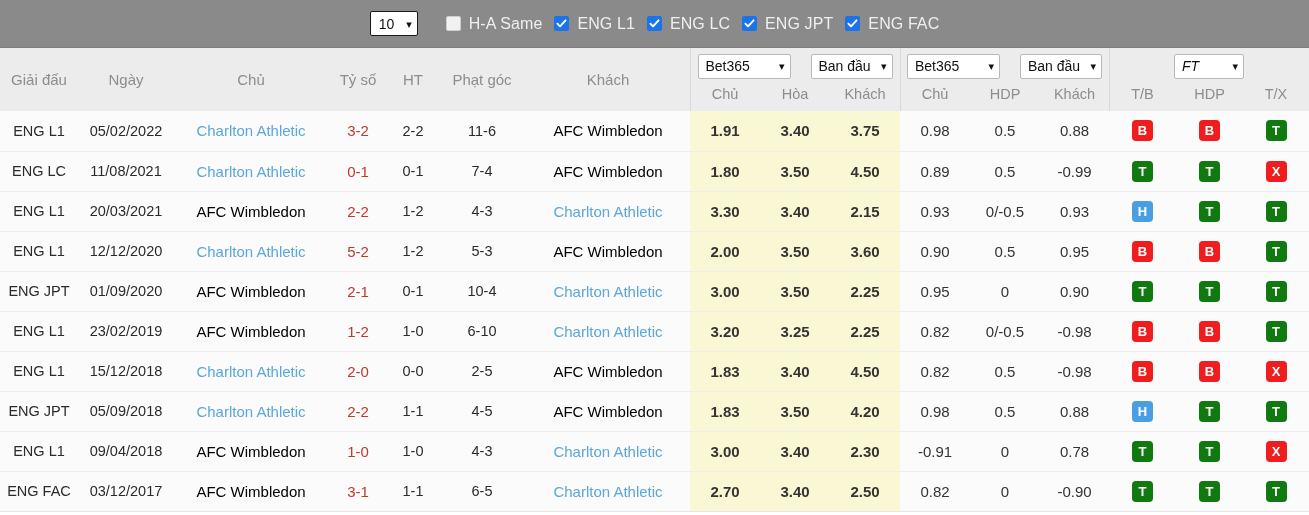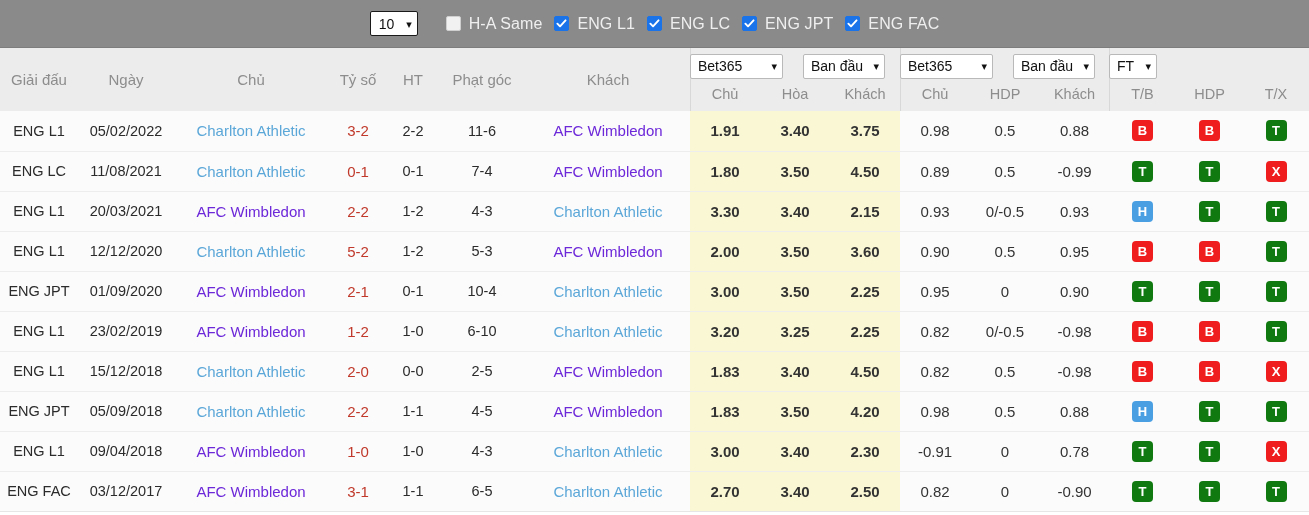--- a/index.html
+++ b/index.html
@@ -78,42 +78,42 @@
     appearance: none; -webkit-appearance: none;
     background: #ffffff;
     border: 1px solid #b9b9b9;
     border-radius: 2px;
     height: 25px;
     font-size: 14px;
     color: #111;
     font-family: "Liberation Sans", sans-serif;
     padding: 0 20px 0 7px;
   }
-  .mini-sel.wide { padding-right: 20px; }
-  .group-flex { display: flex; align-items: center; gap: 20px; }
+  .mini-sel.wide { padding-right: 42px; font-style: italic; }
+  .group-flex { display: flex; align-items: center; justify-content: center; gap: 20px; }
 
   tbody tr { height: 40px; }
   tbody td {
     font-size: 15px;
     text-align: center;
     color: #333;
     border-bottom: 1px solid #ededed;
     background: #fbfbfb;
     padding: 0;
     vertical-align: middle;
     white-space: nowrap;
   }
   tbody td.yl { background: #faf8d4; font-weight: bold; }
   tbody tr:last-child td { border-bottom: 1px solid #e6e6e6; }
 
   td.league { color: #2b2b2b; font-size: 14.5px; }
   td.date   { color: #2b2b2b; font-size: 14.5px; }
   td.team   { font-size: 15px; }
   .t-blue   { color: #5ba7d8; }
-  .t-orange { color: #6d28d9; }
+  .t-orange { color: #000000; }
   td.score  { color: #c0392b; font-size: 15px; }
   td.ht, td.corner { color: #2b2b2b; font-size: 14.5px; }
   td.odd    { color: #333; font-size: 15px; }
 
   .badge {
     display: inline-flex; align-items: center; justify-content: center;
     width: 21px; height: 21px;
     border-radius: 4px;
     color: #ffffff;
     font-size: 13px;

